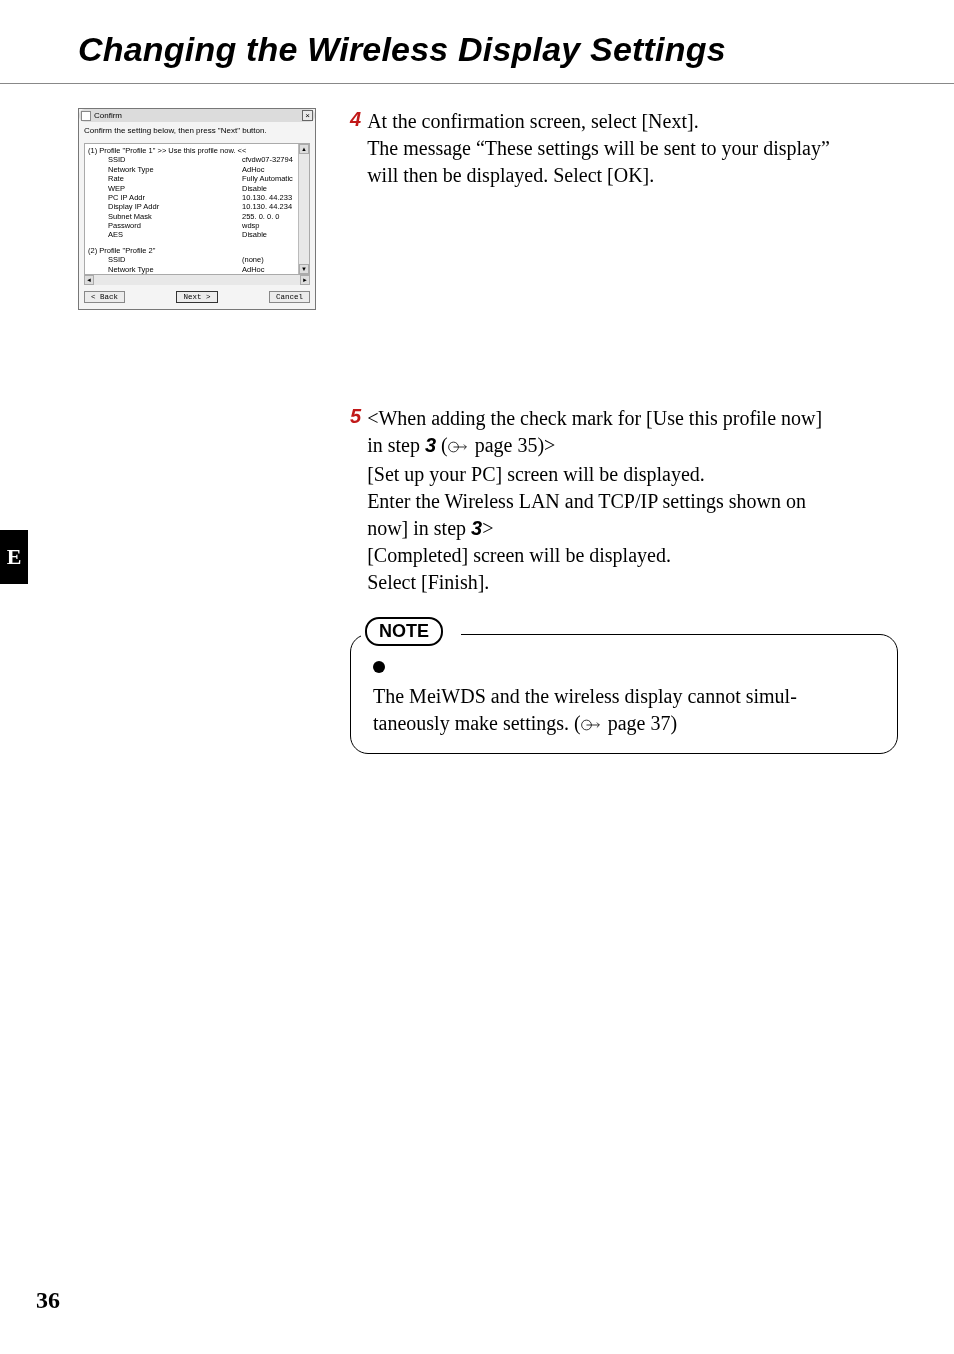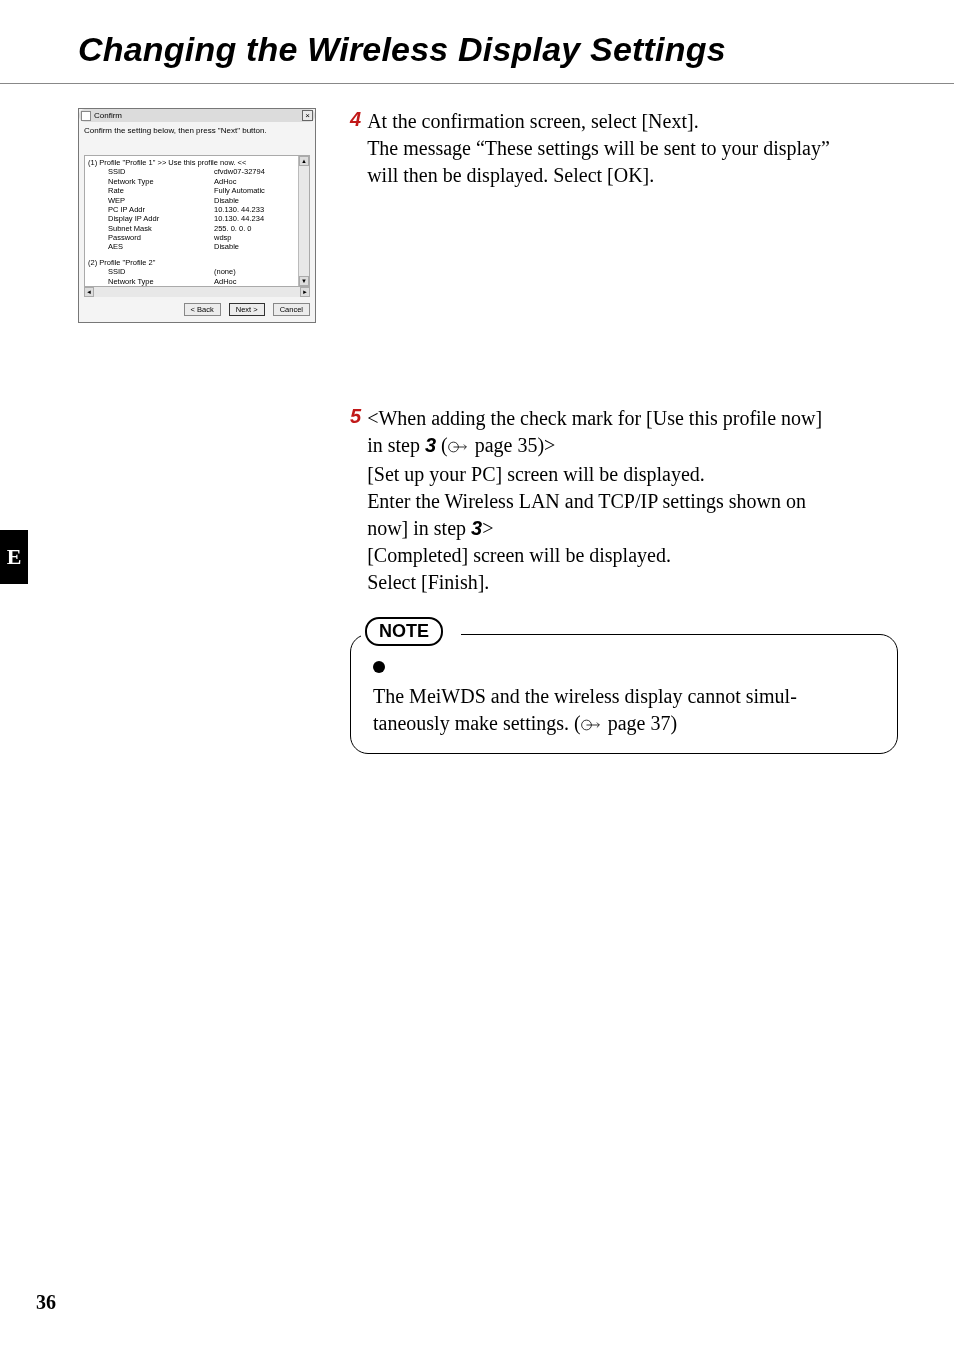--- a/index.html
+++ b/index.html
@@ -20,33 +20,33 @@
   .left-col { width: 260px; flex: 0 0 260px; }
   .right-col { flex: 1; padding-left: 12px; }
 
   
   .dialog { width: 238px; border: 1px solid #777; background: #f4f4f4; font-family: Tahoma, Arial, sans-serif; font-size: 8px; color: #000; }
   .dlg-titlebar { display: flex; align-items: center; justify-content: space-between; background: #dcdcdc; padding: 1px 2px; border-radius: 6px; }
   .dlg-titlebar .tt { display: flex; align-items: center; gap: 3px; font-weight: 400; }
   .dlg-titlebar .tt .tico { width: 10px; height: 10px; border: 1px solid #888; background: #fff; display: inline-block; }
   .dlg-titlebar .close { width: 11px; height: 11px; border: 1px solid #666; background: #eaeaea; display: flex; align-items: center; justify-content: center; font-size: 8px; line-height: 1; }
   .dlg-inner { padding: 4px 5px 6px 5px; background: #f4f4f4; }
-  .dlg-hint { font-size: 8px; margin-bottom: 20px; }
+  .dlg-hint { font-size: 8px; margin-bottom: 8px; }
   .dlg-listwrap { position: relative; border: 1px solid #aaa; background: #fff; height: 132px; display: flex; }
   .dlg-list { flex: 1; padding: 2px 3px; font-size: 7.5px; line-height: 1.25; overflow: hidden; }
   .dlg-list .hdr { font-weight: 400; }
   .dlg-list .kv { display: flex; gap: 40px; }
   .dlg-list .kv .k { width: 86px; padding-left: 20px; }
-  .dlg-list .kv .v { flex: 1; }
+  .dlg-list .kv .v { flex: 1; margin-left: 28px; }
   .dlg-list .sp { height: 6px; }
   .dlg-scroll { position: relative; width: 11px; background: #e8e8e8; border-left: 1px solid #bbb; display: flex; flex-direction: column; justify-content: space-between; }
   .dlg-scroll .arrow, .dlg-scroll .harrow { height: 10px; width: 100%; background: #ddd; border: 1px solid #aaa; display:flex; align-items:center; justify-content:center; font-size:6px; }
   .dlg-hscroll { height: 11px; background: #e8e8e8; border-top: 1px solid #bbb; display:flex; justify-content:space-between; margin-top:-1px; }
   .dlg-hscroll .harrow { width: 10px; height: 100%; background:#ddd; border:1px solid #aaa; display:flex; align-items:center; justify-content:center; font-size:6px; }
-  .dlg-buttons { display: flex; justify-content: flex-end; gap: 8px; padding-top: 6px; }
+  .dlg-buttons { display: flex; justify-content: space-between; gap: 8px; padding-top: 6px; font-family: Liberation Mono, monospace; }
   .dlg-buttons .btn { font-size: 7.5px; padding: 1px 6px; border: 1px solid #888; background: #ececec; }
   .dlg-buttons .btn.def { border: 1.5px solid #333; }
 
   
   .step-num { font-family: Arial, Helvetica, sans-serif; font-style: italic; font-weight: 700; font-size: 20px; color: #c11919; margin-right: 6px; line-height: 1.1; }
   .step-row { display: flex; align-items: flex-start; margin-bottom: 2px; }
   .step-text { font-size: 20px; line-height: 1.35; }
   .step-text p { margin: 0; }
   .bold3 { font-family: Arial, Helvetica, sans-serif; font-style: italic; font-weight: 700; }
   .hand-icon { display: inline-block; vertical-align: -2px; }
@@ -56,21 +56,21 @@
 
   
   .note-wrap { margin-top: 38px; }
   .note-box { position: relative; border: 1.5px solid #000; border-radius: 18px; padding: 18px 18px 14px 22px; }
   .note-label { position: absolute; top: -18px; left: 14px; background: #fff; border: 2px solid #000; border-radius: 14px; padding: 2px 12px; font-family: Arial, Helvetica, sans-serif; font-weight: 700; font-size: 18px; }
   .note-line-mask { position: absolute; top: -2px; left: 10px; width: 100px; height: 4px; background: #fff; }
   .note-row { display: flex; align-items: flex-start; gap: 10px; font-size: 20px; line-height: 1.35; flex-direction: column; }
   .bullet { width: 12px; height: 12px; border-radius: 50%; background: #000; margin-top: 8px; flex: 0 0 12px; }
 
   
-  .page-num { position: absolute; left: 36px; bottom: 40px; font-family: "Times New Roman", serif; font-weight: 700; font-size: 20px; }
+  .page-num { position: absolute; left: 36px; bottom: 40px; font-family: "Times New Roman", serif; font-weight: 700; font-size: 24px; }
 
   .hand-svg { width: 22px; height: 14px; }
 </style>
 </head>
 <body>
 
 <div class="page">
 
   <div class="title-wrap">
     <div class="title">Changing the Wireless Display Settings</div>

